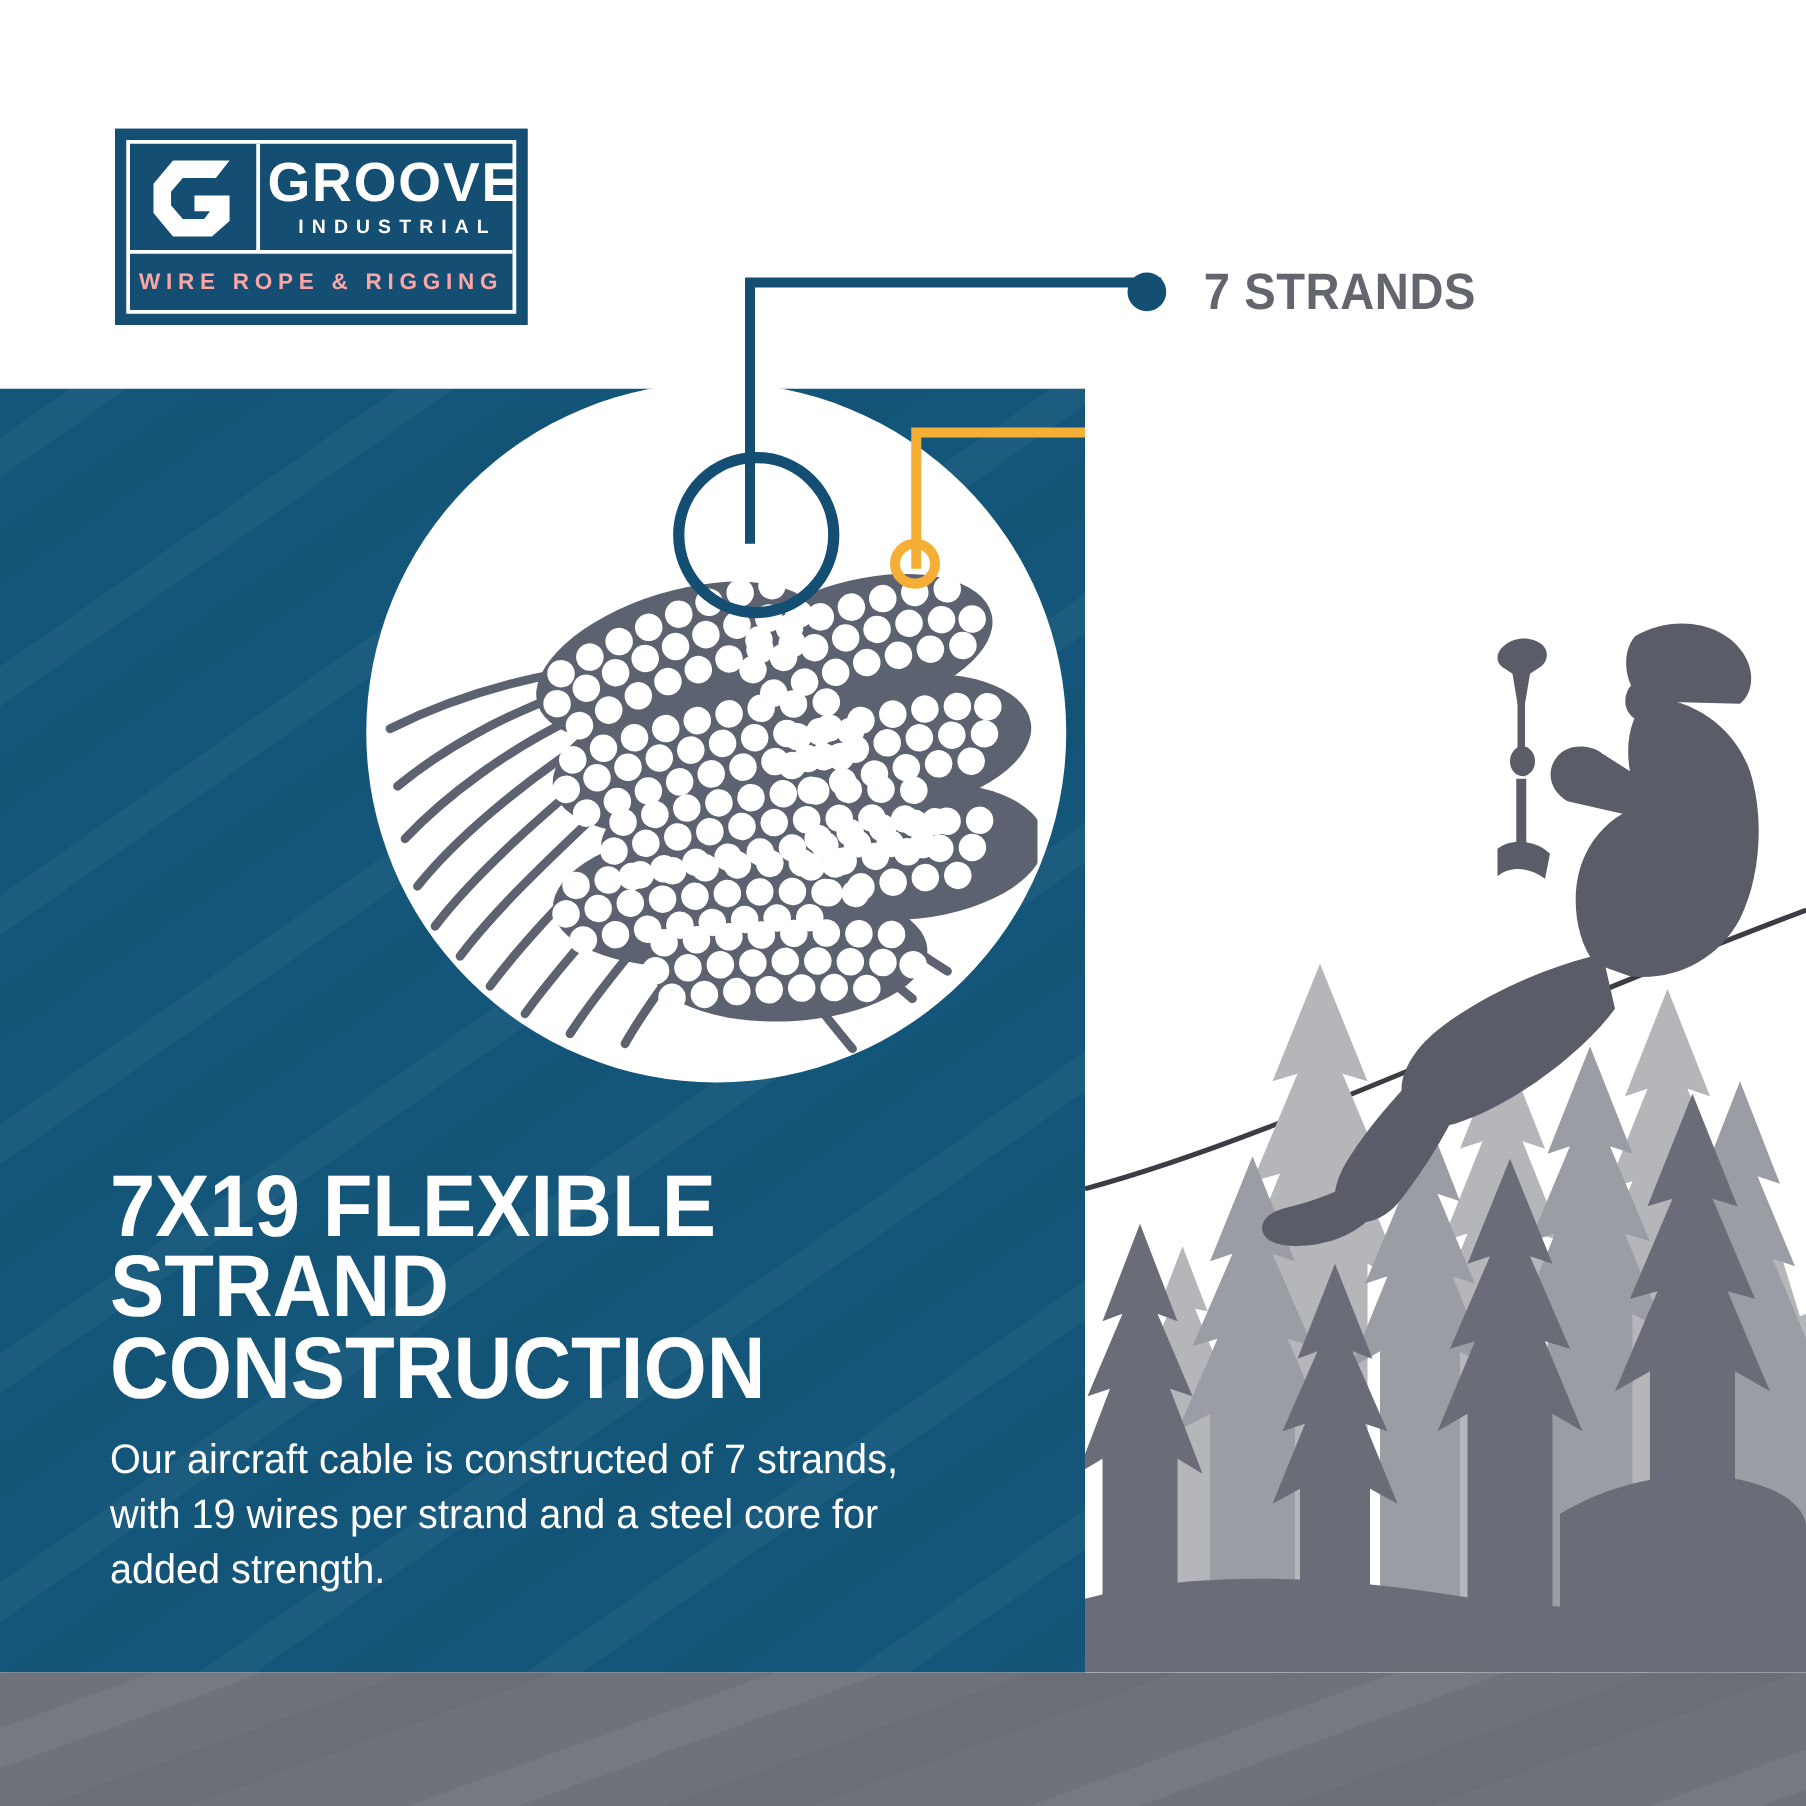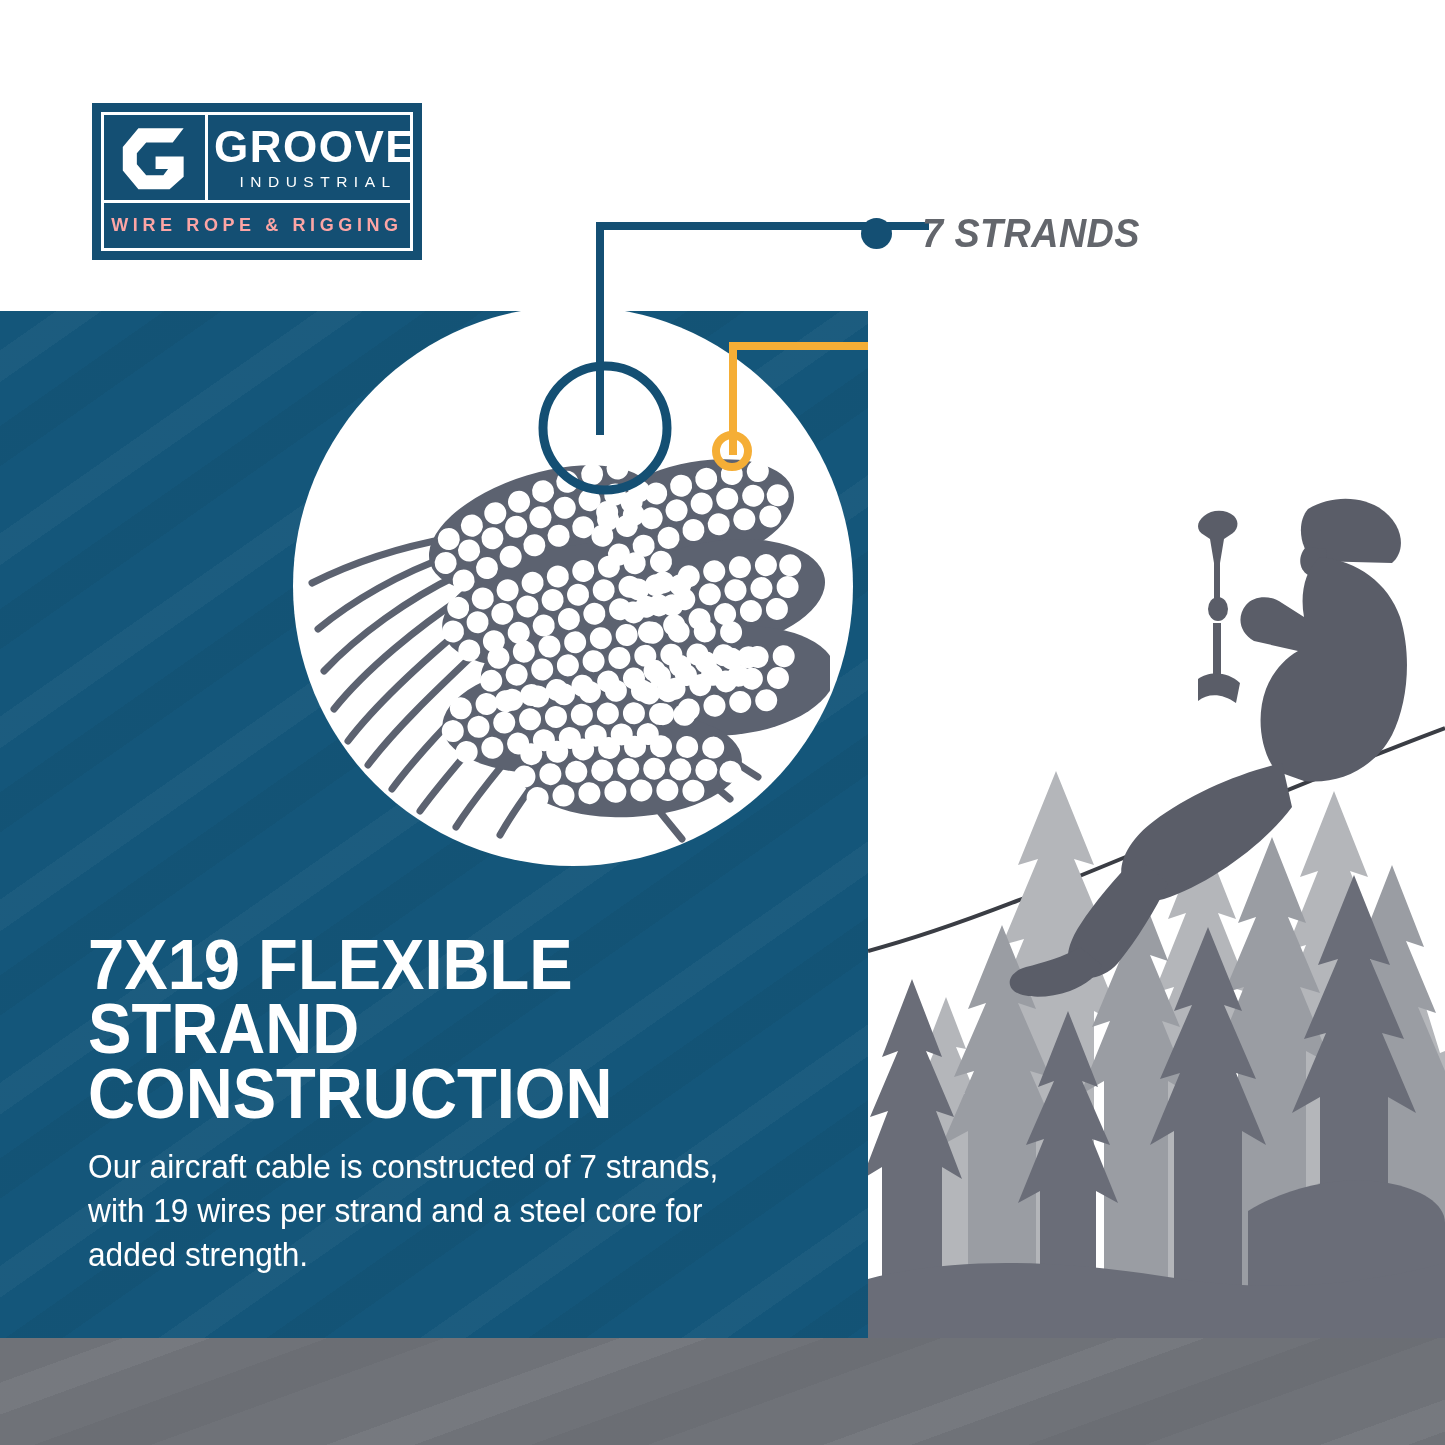--- a/index.html
+++ b/index.html
@@ -12,21 +12,21 @@
             padding:5px;}
   .logo-inner{position:relative;width:100%;height:100%;border:3px solid #ffffff;
               box-sizing:border-box;display:flex;flex-direction:column;}
   .logo-top{flex:0 0 64%;display:flex;align-items:center;}
   .logo-mark{flex:0 0 33%;display:flex;align-items:center;justify-content:center;
              border-right:3px solid #ffffff;height:100%;}
   .logo-words{flex:1;display:flex;flex-direction:column;align-items:center;
               justify-content:center;padding-left:6px;}
   .logo-word-main{color:#fff;font-weight:bold;font-size:44px;letter-spacing:1.5px;
                   line-height:1;transform:scaleX(1.0);font-family:"Liberation Sans",sans-serif;}
-  .logo-word-sub{color:#fff;font-weight:normal;font-size:15.5px;letter-spacing:6.5px;
+  .logo-word-sub{color:#fff;font-weight:bold;font-size:15.5px;letter-spacing:6.5px;
                  line-height:1;margin-top:5px;padding-left:6px;}
   .logo-bottom{flex:1;border-top:3px solid #ffffff;display:flex;align-items:center;
                justify-content:center;}
   .logo-tag{color:#fca5a5;font-weight:bold;font-size:18px;letter-spacing:4.6px;}
 
   
   .navy-panel{position:absolute;left:0;top:263px;width:868px;height:1027px;
               background:#14567A;overflow:hidden;}
   .navy-panel .waves{position:absolute;inset:-20%;
      background:repeating-linear-gradient(145deg,
@@ -52,21 +52,21 @@
 
   
   .connectors{position:absolute;left:0;top:0;width:1445px;height:1445px;}
 
   
   .callout{position:absolute;display:flex;align-items:center;}
   .callout .dot{width:31px;height:31px;border-radius:50%;flex:0 0 auto;}
   .callout .clabel{margin-left:30px;font-size:41px;font-weight:bold;
                    color:#63666C;letter-spacing:0.5px;white-space:nowrap;
                    transform:scaleX(0.92);transform-origin:left center;}
-  #callout-0{left:861px;top:162px;font-style:italic;}
+  #callout-0{left:902px;top:162px;}
   #callout-1{left:909px;top:282px;}
   #callout-2{left:909px;top:392px;}
 
   
   .headline{position:absolute;left:88px;top:885px;width:760px;color:#ffffff;
             font-weight:bold;font-size:70px;line-height:0.92;letter-spacing:0px;
             transform:scaleX(0.93);transform-origin:left top;}
   .headline .l2{display:block;}
   .bodycopy{position:absolute;left:88px;top:1097px;width:660px;color:#ffffff;
             font-size:33px;line-height:1.33;transform:scaleX(0.96);

